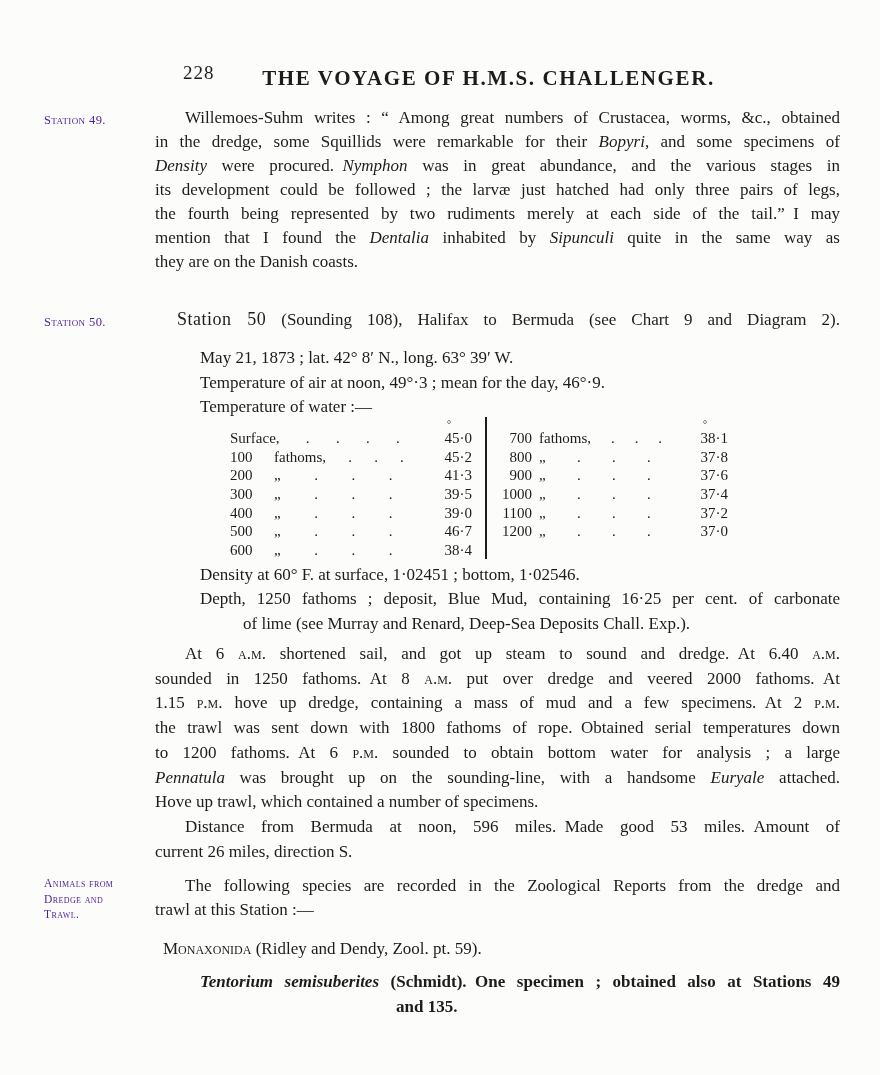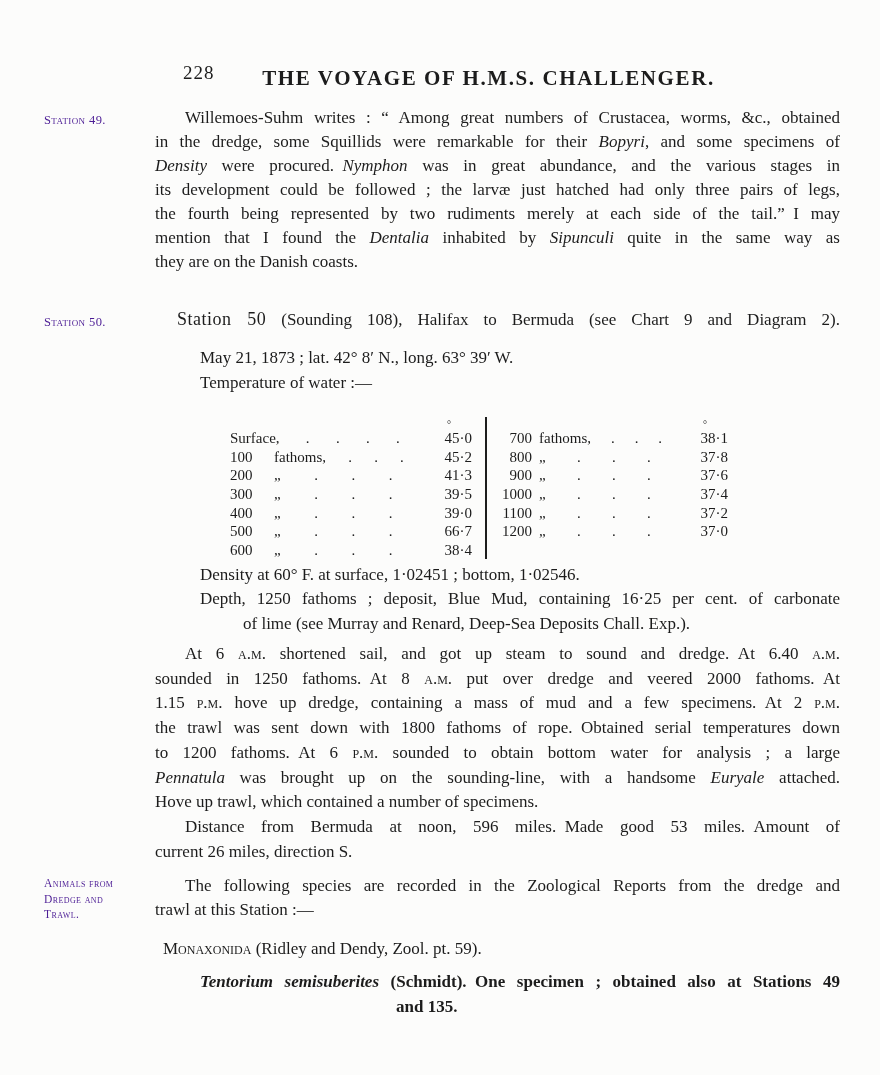--- a/index.html
+++ b/index.html
@@ -80,20 +80,21 @@
       <div class="tl just"><span>mention that I found the </span><span class="it">Dentalia</span><span> inhabited by </span><span class="it">Sipunculi</span><span> quite in the same way as</span></div>
       <div class="tl"><span>they are on the Danish coasts.</span></div>
     </div>
 
   <div id="st50" class="abs">
       <div class="tl just" style="padding-left: 22px;"><span class="hd">Station 50</span><span> (Sounding 108), Halifax to Bermuda (see Chart 9 and Diagram 2).</span></div>
     </div>
 
   <div id="obs" class="abs">
       <div class="tl" style="padding-left: 45px;"><span>May 21, 1873 ; lat. 42° 8′ N., long. 63° 39′ W.</span></div>
+      <div class="tl" style="padding-left: 45px;"><span>Temperature of air at noon, 49°·3 ; mean for the day, 46°·9.</span></div>
       <div class="tl" style="padding-left: 45px;"><span>Temperature of water :—</span></div>
     </div>
 
   <div id="ttable" class="abs">
     <div class="tgroup g-left">
         <div class="trow degrow">
           <div class="tlabel"></div>
           <div class="tdots"></div>
           <div class="tval">°</div>
         </div>
@@ -161,21 +162,21 @@
         <div class="trow">
           <div class="tlabel">
             <div class="tnum">500</div>
             <div class="tunit">„</div>
           </div>
           <div class="tdots">
             <div class="">.</div>
             <div class="">.</div>
             <div class="">.</div>
           </div>
-          <div class="tval">66·7</div>
+          <div class="tval">46·7</div>
         </div>
         <div class="trow">
           <div class="tlabel">
             <div class="tnum">600</div>
             <div class="tunit">„</div>
           </div>
           <div class="tdots">
             <div class="">.</div>
             <div class="">.</div>
             <div class="">.</div>

